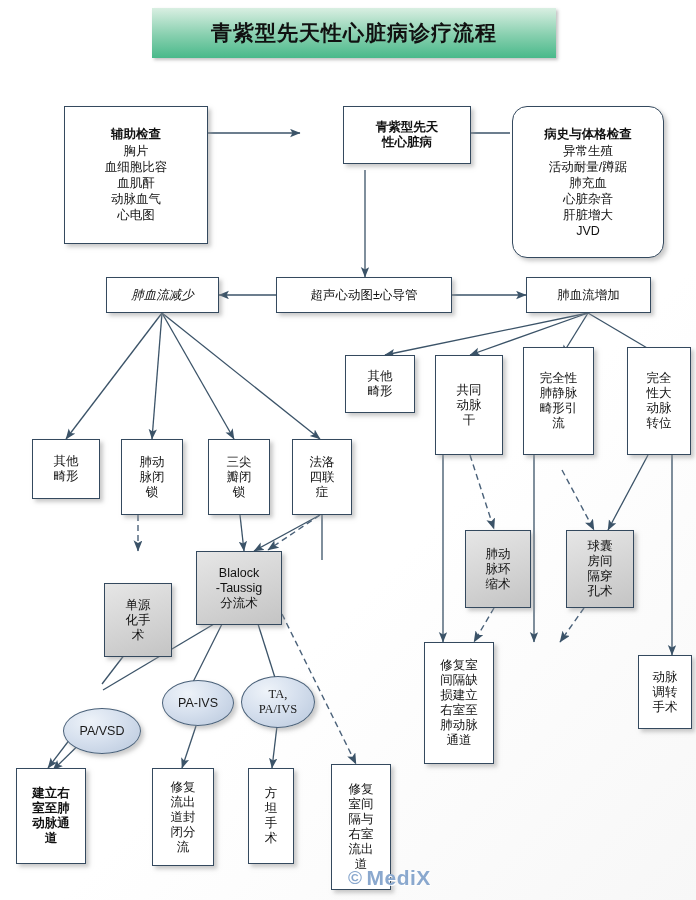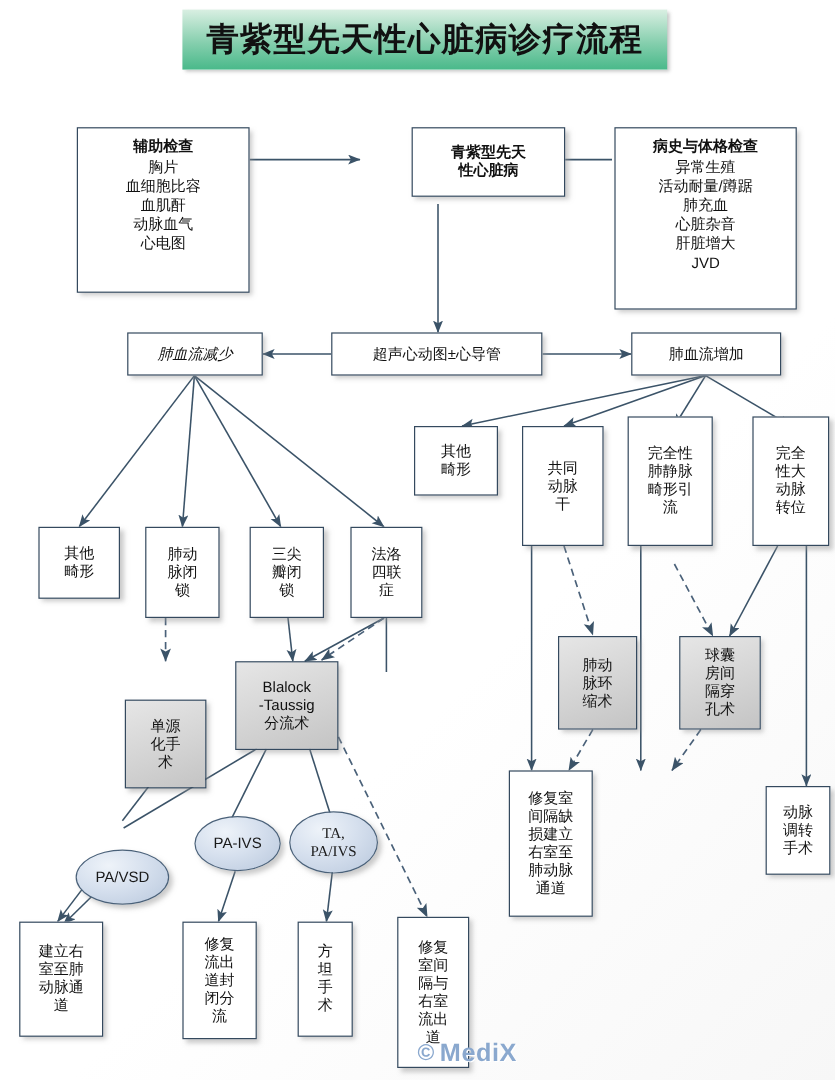--- a/index.html
+++ b/index.html
@@ -11,36 +11,36 @@
   #stage{position:absolute;left:0;top:0;width:696px;height:900px;}
   svg#wires{position:absolute;left:0;top:0;width:696px;height:900px;pointer-events:none;}
 
   .title-bar{
     position:absolute;left:152px;top:8px;width:404px;height:50px;
     background:linear-gradient(180deg,#d9efe2 0%,#86cfae 55%,#49b98a 100%);
     display:flex;align-items:center;justify-content:center;
     box-shadow:2px 2px 3px rgba(120,120,120,.45);
   }
   .title-bar span{
-    font-size:27px;font-weight:bold;color:#111;letter-spacing:1px;
+    font-size:21px;font-weight:bold;color:#111;letter-spacing:1px;
   }
 
   .node{
     position:absolute;box-sizing:border-box;
     border:1px solid #34495e;background:#ffffff;
     display:flex;align-items:center;justify-content:center;
     text-align:center;color:#111;font-size:12.5px;line-height:15px;
     box-shadow:3px 3px 4px rgba(150,150,150,.5);
     z-index:3;
   }
   .node.gray{
     background:linear-gradient(160deg,#e6e6e6 0%,#d2d2d2 60%,#c4c4c4 100%);
   }
   .node.head{
-    display:block;padding:8px 6px 6px 6px;
+    display:block;padding:20px 6px 6px 6px;
   }
   .node.head .hdr{font-weight:bold;font-size:12.5px;display:block;margin-bottom:1px;}
   .node.head .li{display:block;font-size:12.5px;line-height:16px;}
   .node.bold-c{font-weight:bold;}
   .node .vtxt{display:block;padding:0 3px;}
 
   .ellipse{
     position:absolute;box-sizing:border-box;
     border:1px solid #4a6179;border-radius:50%;
     background:radial-gradient(ellipse at 35% 28%,#eef3f9 0%,#d6e0ee 45%,#b8c7dc 100%);
@@ -151,21 +151,21 @@
     <span class="li">心电图</span>
   </div>
 
   <div class="node bold-c" style="left:302px;top:106px;width:128px;height:58px;margin-left:41px;">
     <span class="vtxt">
       <span>青紫型先天</span><br>
       <span>性心脏病</span>
     </span>
   </div>
 
-  <div class="node head" style="left:512px;top:106px;width:152px;height:152px;">
+  <div class="node head" style="left:512px;top:106px;width:152px;height:152px;border-radius:15px;">
     <span class="hdr">病史与体格检查</span>
     <span class="li">异常生殖</span>
     <span class="li">活动耐量/蹲踞</span>
     <span class="li">肺充血</span>
     <span class="li">心脏杂音</span>
     <span class="li">肝脏增大</span>
     <span class="li">JVD</span>
   </div>
 
   <div class="node" style="left:106px;top:277px;width:113px;height:36px;font-style:italic;">
@@ -285,21 +285,21 @@
     <span class="vtxt">PA-IVS</span>
   </div>
 
   <div class="ellipse" style="left:241px;top:676px;width:74px;height:52px;font-family:Liberation Serif, serif;">
     <span class="vtxt">
       <span>TA,</span><br>
       <span>PA/IVS</span>
     </span>
   </div>
 
-  <div class="node" style="left:16px;top:768px;width:70px;height:96px;">
+  <div class="node" style="left:16px;top:768px;width:70px;height:96px;font-weight:bold;">
     <span class="vtxt">
       <span>建立右</span><br>
       <span>室至肺</span><br>
       <span>动脉通</span><br>
       <span>道</span>
     </span>
   </div>
 
   <div class="node" style="left:152px;top:768px;width:62px;height:98px;">
     <span class="vtxt">

